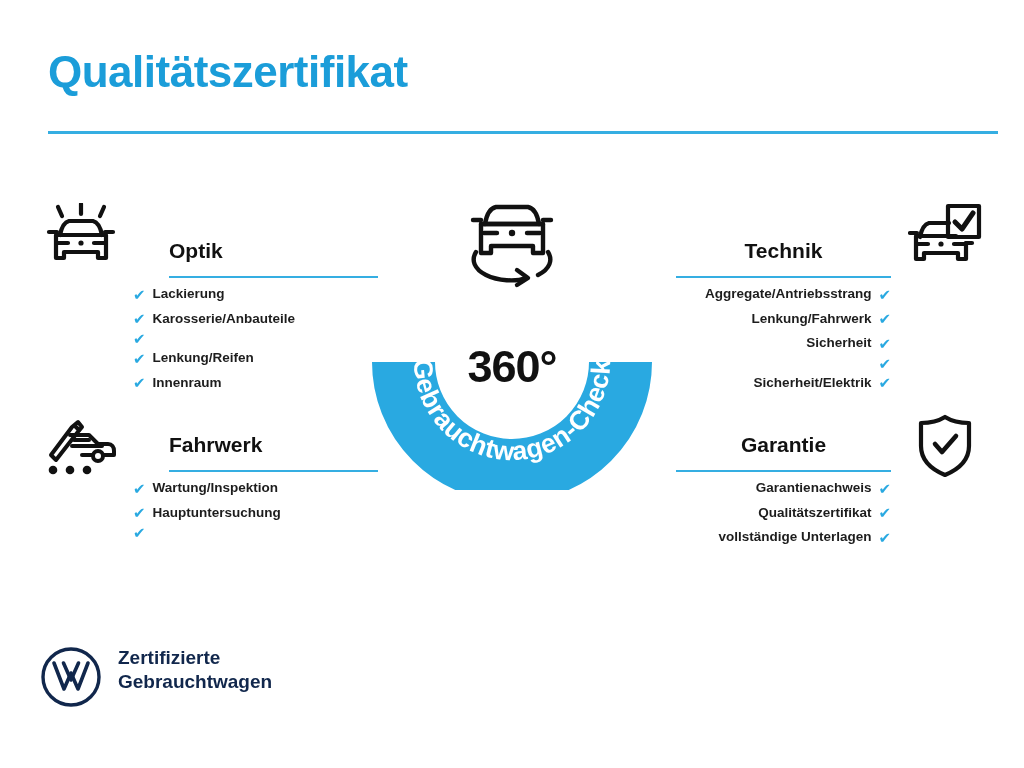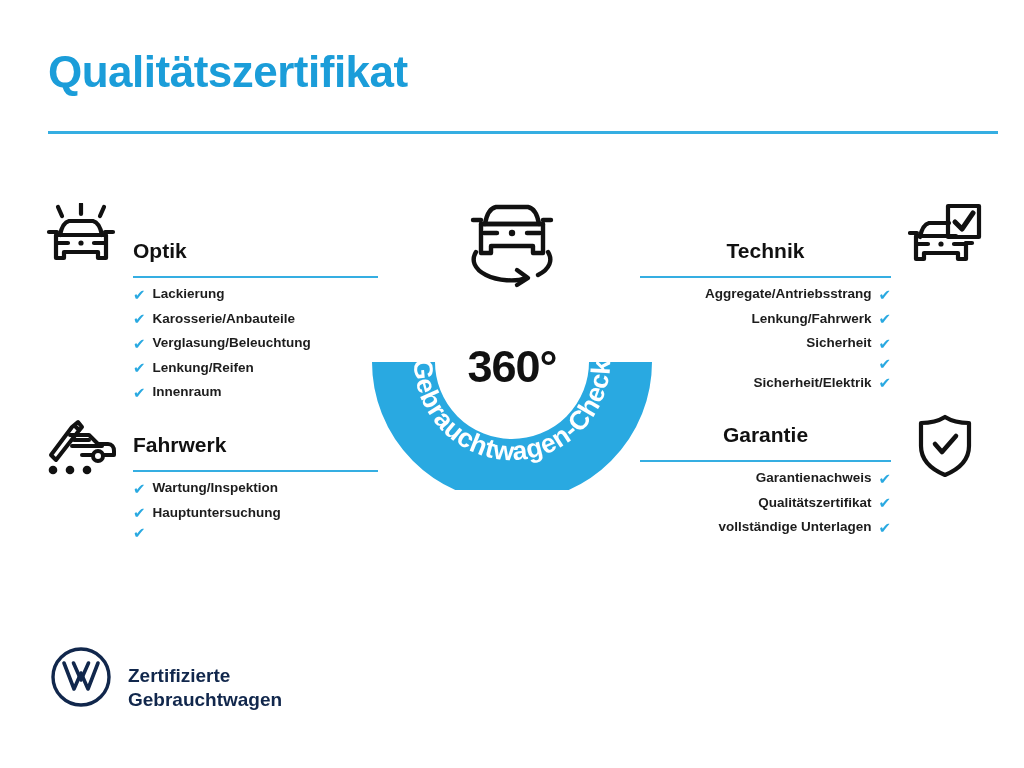--- a/index.html
+++ b/index.html
@@ -44,20 +44,21 @@
     background: #35aee2;
   }
 
   
   .block {
     position: absolute;
   }
   .block-head {
     position: relative;
     height: 46px;
+    margin-left: 36px;
   }
   .block-title {
     font-size: 21px;
     font-weight: 700;
     color: #111111;
     line-height: 30px;
     white-space: nowrap;
   }
   .block-rule {
     position: absolute;
@@ -97,21 +98,21 @@
 
   
   .col-right .block-title { text-align: center; }
   .col-right .block-list li { justify-content: flex-end; text-align: center; }
   .col-right .chk { margin-left: 7px; }
 
   
   #block-optik   { left: 133px; top: 236px; width: 245px; }
   #block-wartung { left: 133px; top: 430px; width: 245px; }
   #block-technik { left: 640px; top: 236px; width: 251px; }
-  #block-garantie{ left: 640px; top: 420px; width: 251px; }
+  #block-garantie{ left: 640px; top: 430px; width: 251px; }
 
   
   .block-icon {
     position: absolute;
   }
   #icon-optik    { left: 44px;  top: 203px; }
   #icon-wartung  { left: 44px;  top: 415px; }
   #icon-technik  { left: 908px; top: 203px; }
   #icon-garantie { left: 916px; top: 414px; }
 
@@ -142,24 +143,24 @@
     font-size: 45px;
     font-weight: 700;
     color: #111111;
     letter-spacing: -1px;
     line-height: 1;
   }
 
   
   #footer-logo {
     position: absolute;
-    left: 50px;
+    left: 40px;
     top: 646px;
     display: flex;
-    align-items: flex-end;
+    align-items: flex-start;
   }
   #footer-logo .vw-mark { flex: 0 0 auto; }
   #footer-logo .vw-text {
     margin-left: 16px;
     font-size: 19px;
     font-weight: 700;
     color: #11274c;
     line-height: 24px;
     white-space: nowrap;
   }
@@ -242,21 +243,20 @@
       <li>
         <span class="chk">✔</span>
         <span>Lackierung</span>
       </li>
       <li>
         <span class="chk">✔</span>
         <span>Karosserie/Anbauteile</span>
       </li>
       <li>
         <span class="chk">✔</span>
-        <span>Verglasung/Beleuchtung</span>
       </li>
       <li>
         <span class="chk">✔</span>
         <span>Lenkung/Reifen</span>
       </li>
       <li>
         <span class="chk">✔</span>
         <span>Innenraum</span>
       </li>
     </ul>

